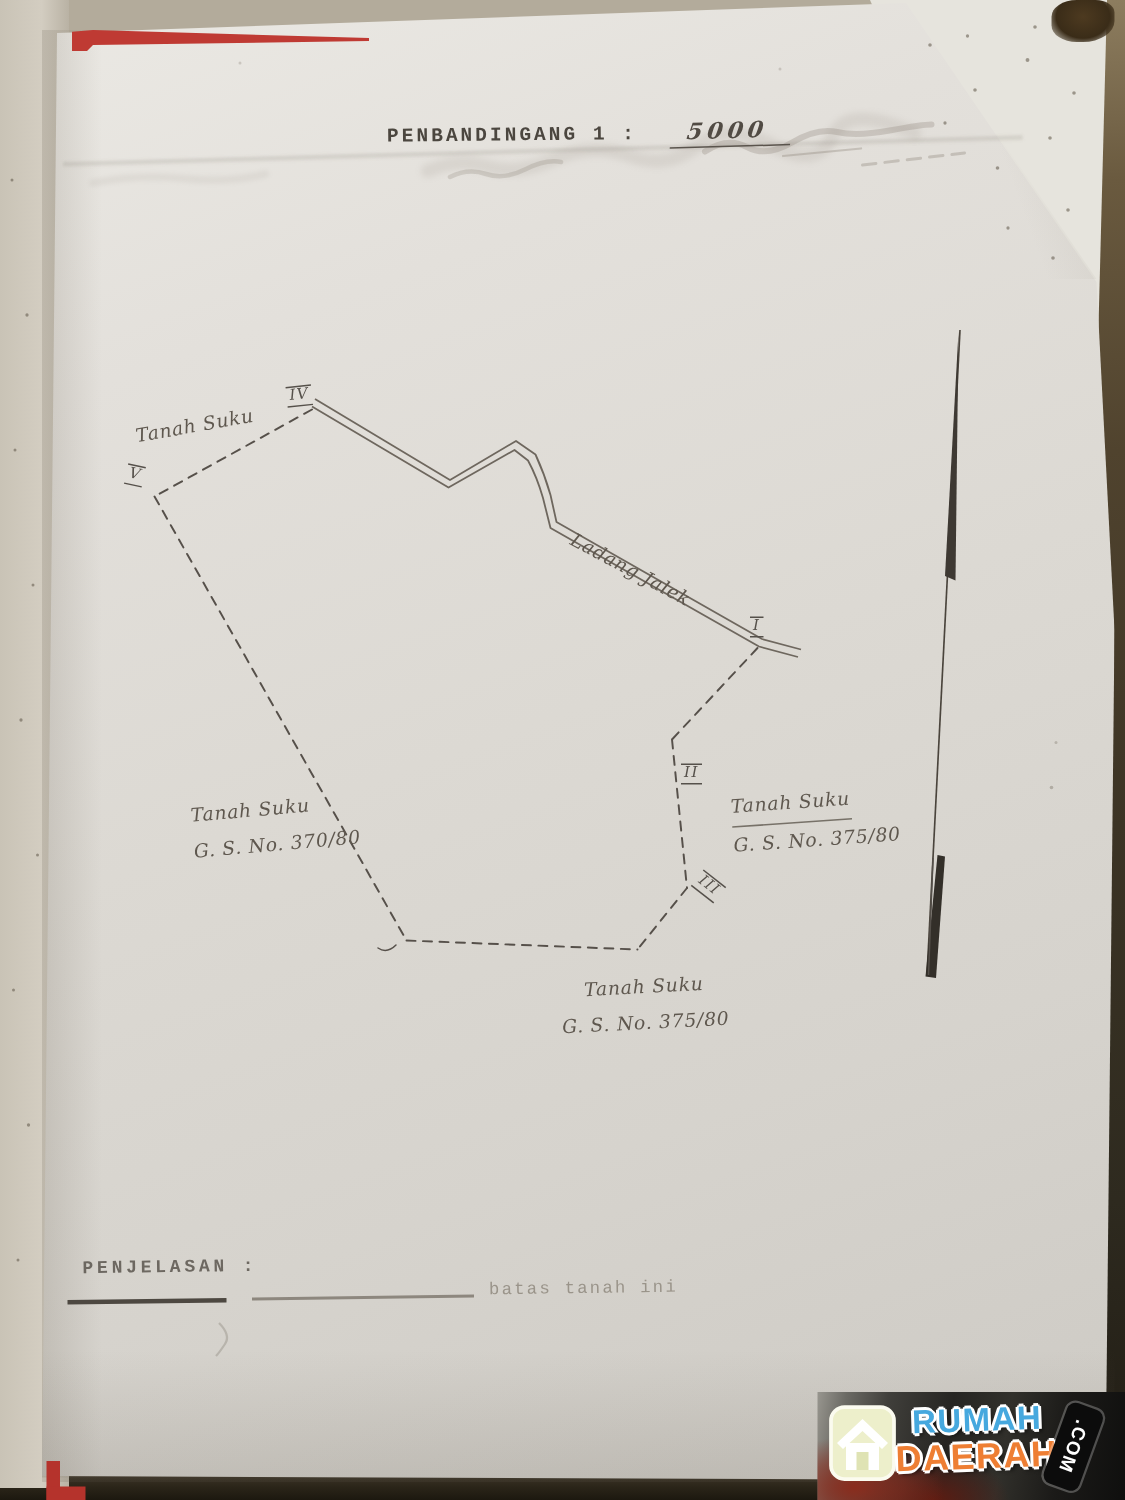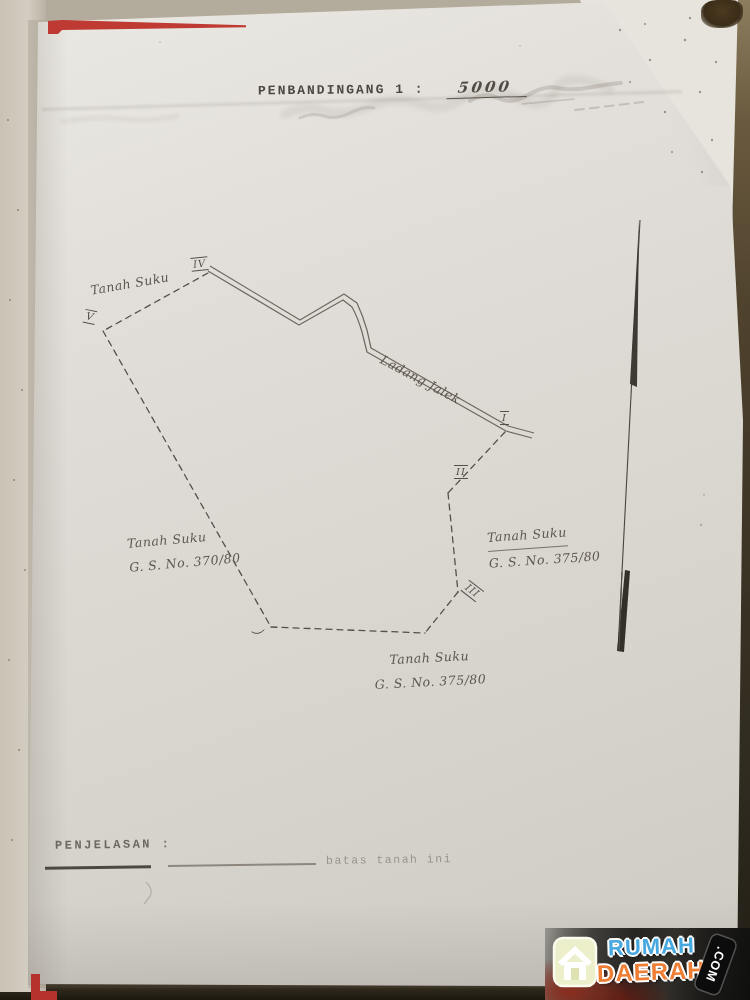--- a/index.html
+++ b/index.html
@@ -218,21 +218,21 @@
 <div class="abs hand" style="left:488px;top:522px;transform:rotate(-4deg);">
   <div class="u" style="display:inline-block">Tanah Suku</div>
   <div>G. S. No. 375/80</div>
 </div>
 <div class="abs hand" style="left:374px;top:646px;transform:rotate(-3deg);text-align:center;">
   <div>Tanah Suku</div>
   <div>G. S. No. 375/80</div>
 </div>
 
 <div class="abs vertex" style="left:500px;top:411px;">I</div>
-<div class="abs vertex" style="left:454px;top:465px;">II</div>
+<div class="abs vertex" style="left:454px;top:509px;">II</div>
 <div class="abs vertex" style="left:463px;top:584px;transform:rotate(38deg);">III</div>
 <div class="abs vertex" style="left:191px;top:257px;transform:rotate(-6deg);">IV</div>
 <div class="abs vertex" style="left:84px;top:310px;transform:rotate(12deg);">V</div>
 
 <div class="abs typed legend-heading">PENJELASAN :</div>
 <div class="abs legend-line1"></div>
 <div class="abs legend-line2"></div>
 <div class="abs typed legend-label">batas tanah ini</div>
 
 <div class="abs wm">

